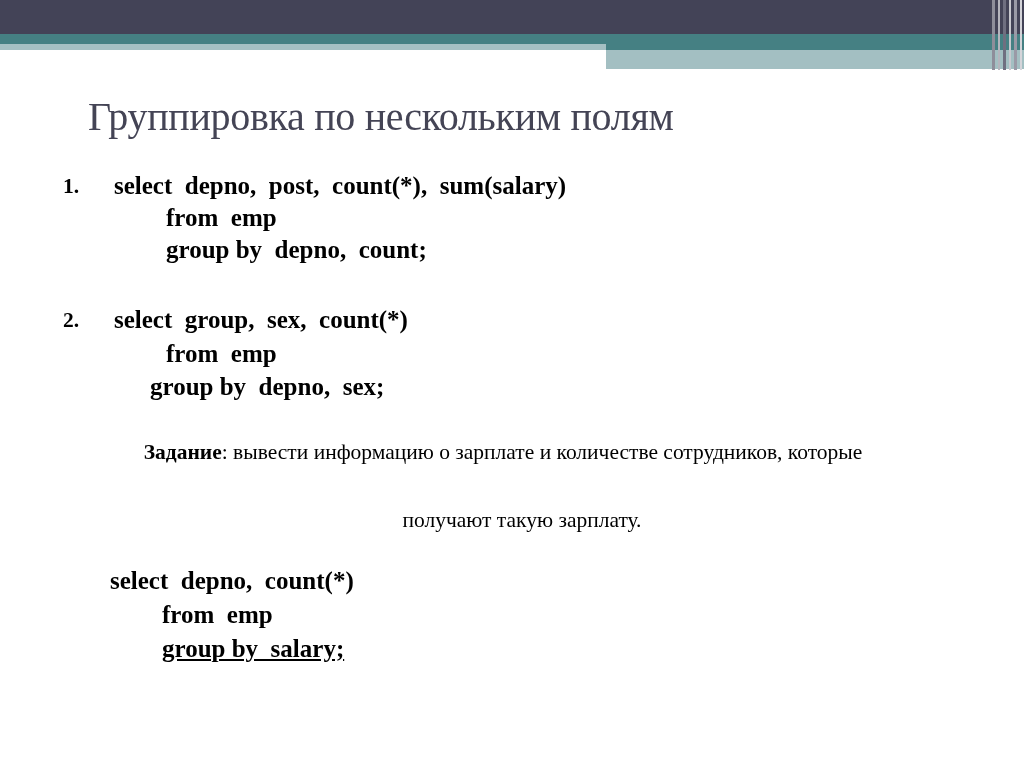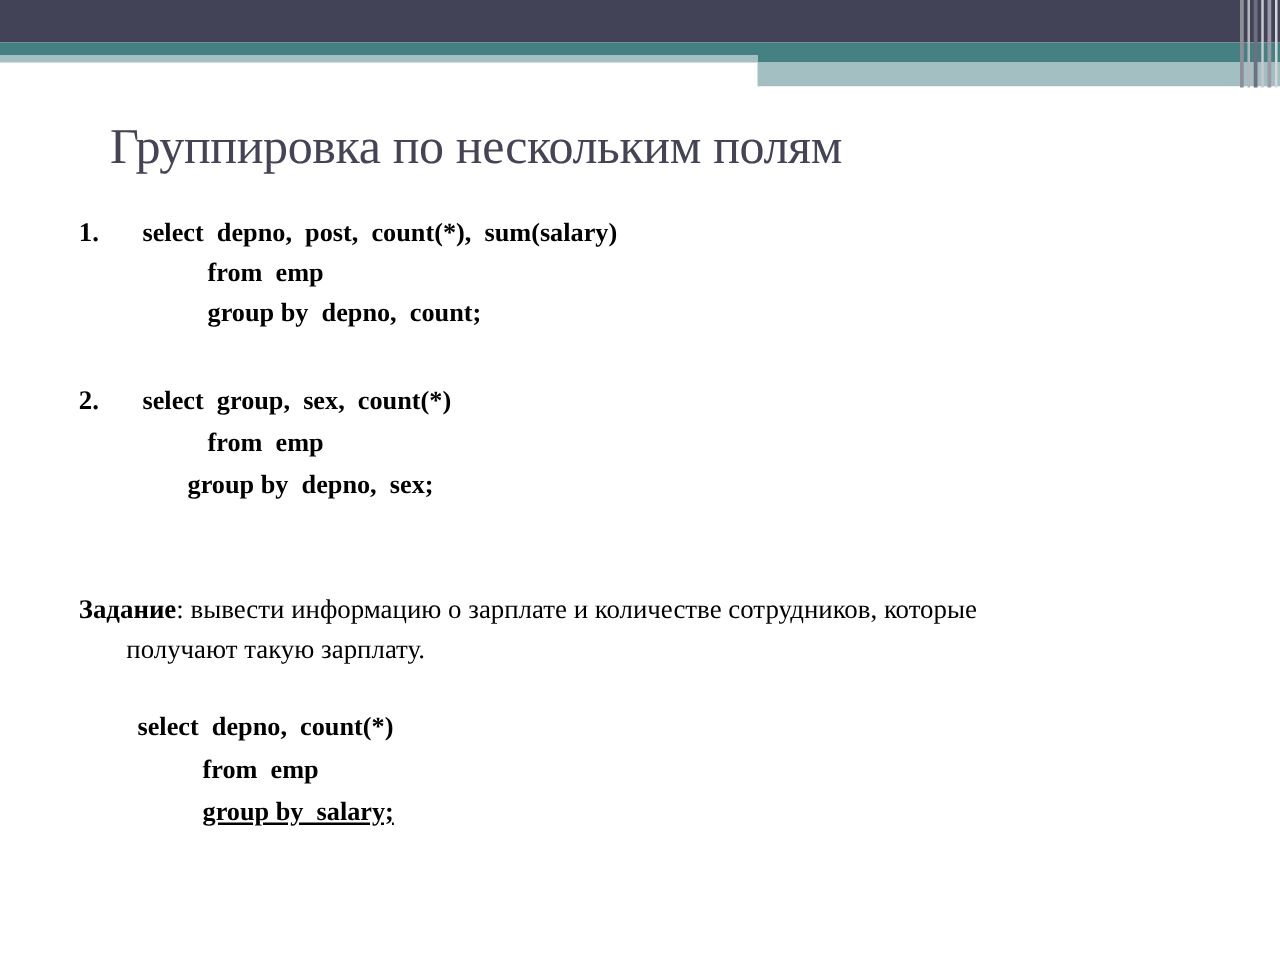--- a/index.html
+++ b/index.html
@@ -14,28 +14,28 @@
     .hdr-teal-right { position: absolute; left: 606px; top: 44px; width: 418px; height: 6px; background: #458083; }
     .hdr-light-left { position: absolute; left: 0; top: 44px; width: 606px; height: 6px; background: #a5c0c3; }
     .hdr-light-right { position: absolute; left: 606px; top: 50px; width: 418px; height: 19px; background: #a3bfc2; }
     .stripes { position: absolute; right: 0; top: 0; width: 34px; height: 70px; }
     .stripe { position: absolute; top: 0; height: 70px; }
     .title {
       position: absolute; left: 88px; top: 78px;
       font-size: 40px; color: #444455; white-space: nowrap; letter-spacing: -0.3px; margin-top: 15px;
     }
     .code {
-      position: absolute; font-weight: bold; font-size: 21px; line-height: 32px; white-space: pre; text-align: center;
+      position: absolute; font-weight: bold; font-size: 25px; line-height: 32px; white-space: pre; text-align: center;
     }
     .num { position: absolute; font-weight: bold; font-size: 21.5px; }
     .task {
-      position: absolute; left: 63px; top: 471px; width: 880px;
-      font-size: 21.5px; line-height: 32px;
+      position: absolute; left: 63px; top: 436px; width: 880px;
+      font-size: 21.5px; line-height: 32px; text-align: center;
     }
-    .task .cont { display: block; padding-left: 38px; }
+    .task .cont { display: block; padding-left: 38px; margin-top: 36px; }
   </style>
 </head>
 <body>
 
 <div class="hdr-dark"></div>
 <div class="hdr-teal"></div>
 <div class="hdr-teal-right"></div>
 <div class="hdr-light-left"></div>
 <div class="hdr-light-right"></div>
 <div class="stripes">

